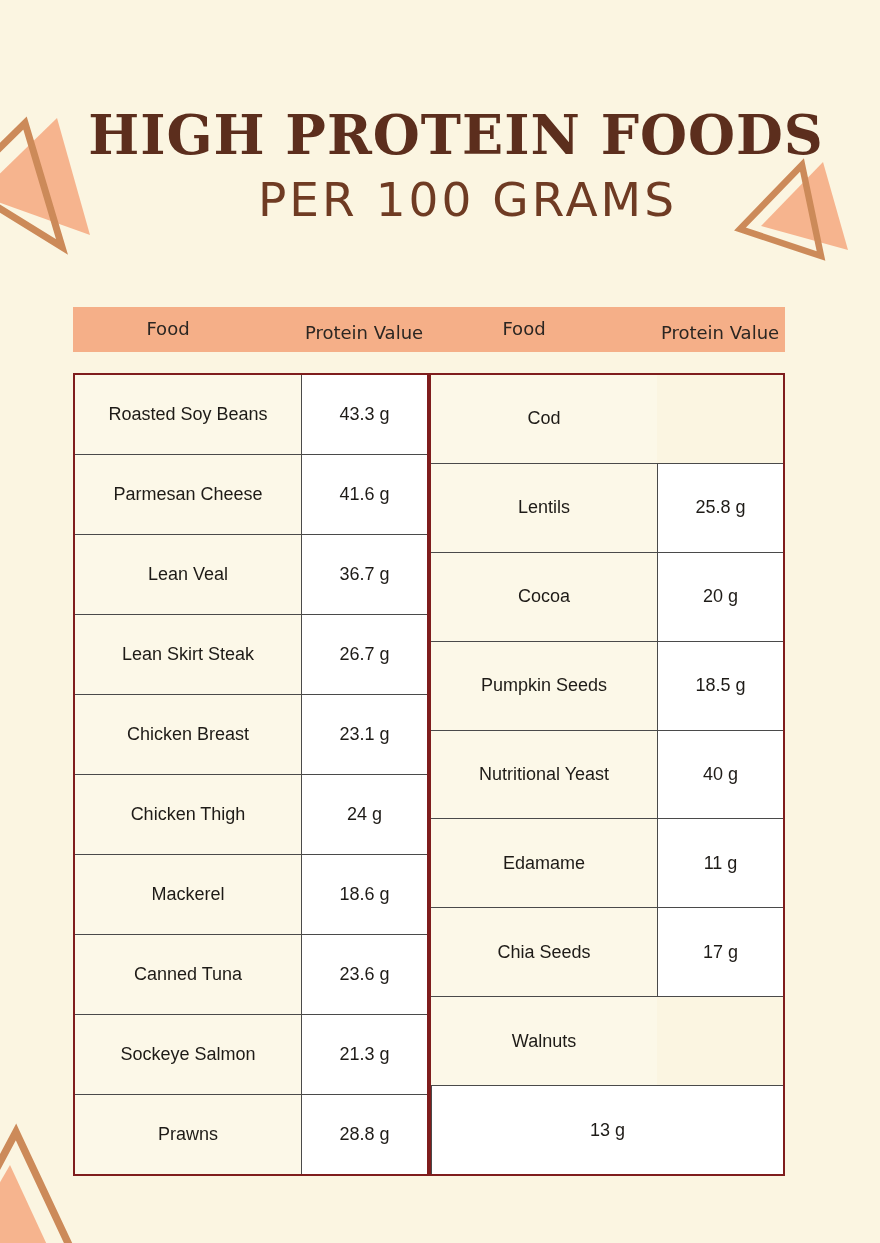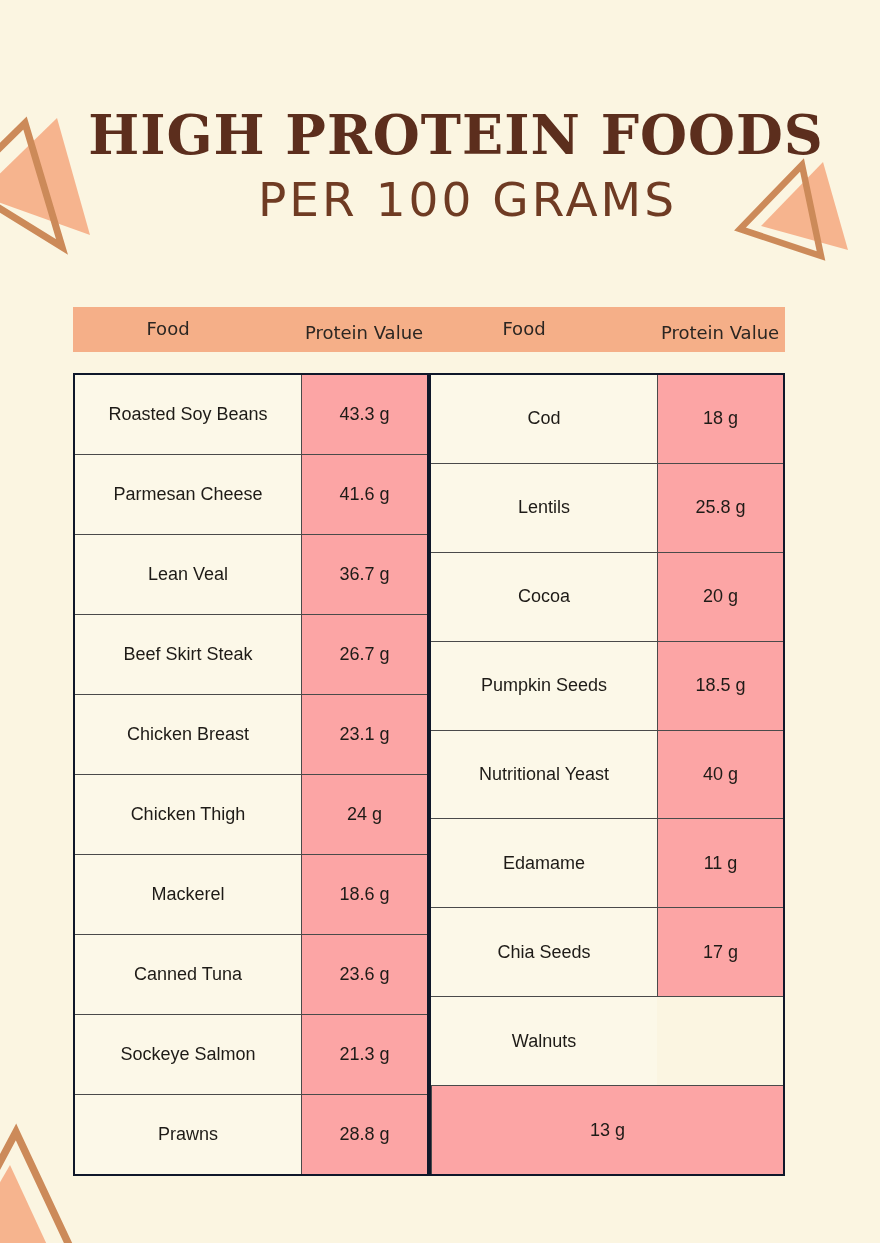--- a/index.html
+++ b/index.html
@@ -58,21 +58,21 @@
     font-family: "DejaVu Sans", sans-serif;
     font-size: 18px;
     color: #2B2622;
   }
   .col-header .hcell.food  { flex: 0 0 226px; transform: translate(-18px, -1px); }
   .col-header .hcell.value { flex: 1; transform: translate(0, 3px); }
 
   .table-body {
     height: 803px;
     box-sizing: border-box;
-    border: 2px solid #0f172a;
+    border: 2px solid #7f1d1d;
     display: flex;
     flex-direction: column;
   }
   .trow {
     flex: 1;
     display: flex;
     border-top: 1.5px solid #4A4A4A;
   }
   .trow:first-child { border-top: none; }
   .cell {
@@ -80,21 +80,21 @@
     font-size: 18px;
     color: #1E1B17;
   }
   .cell.food {
     flex: 0 0 226px;
     background: #FCF8E8;
     box-sizing: border-box;
   }
   .cell.value {
     flex: 1;
-    background: #fca5a5;
+    background: #ffffff;
     border-left: 1.5px solid #4A4A4A;
   }
 </style>
 </head>
 <body>
 
 <svg class="decor tl" width="110" height="160" viewBox="0 0 110 160">
   <polygon points="57,18 90,135 -22,95" fill="#F6B48E"></polygon>
   <polygon points="25,23 62,147 -38,85" fill="none" stroke="#CC8A59" stroke-width="7"></polygon>
 </svg>
@@ -128,21 +128,21 @@
       </div>
       <div class="trow">
         <div class="cell food">Parmesan Cheese</div>
         <div class="cell value">41.6 g</div>
       </div>
       <div class="trow">
         <div class="cell food">Lean Veal</div>
         <div class="cell value">36.7 g</div>
       </div>
       <div class="trow">
-        <div class="cell food">Beef Skirt Steak</div>
+        <div class="cell food">Lean Skirt Steak</div>
         <div class="cell value">26.7 g</div>
       </div>
       <div class="trow">
         <div class="cell food">Chicken Breast</div>
         <div class="cell value">23.1 g</div>
       </div>
       <div class="trow">
         <div class="cell food">Chicken Thigh</div>
         <div class="cell value">24 g</div>
       </div>
@@ -166,21 +166,20 @@
   </div>
 
   <div class="table-col">
     <div class="col-header">
       <div class="hcell food">Food</div>
       <div class="hcell value">Protein Value</div>
     </div>
     <div class="table-body">
       <div class="trow">
         <div class="cell food">Cod</div>
-        <div class="cell value">18 g</div>
       </div>
       <div class="trow">
         <div class="cell food">Lentils</div>
         <div class="cell value">25.8 g</div>
       </div>
       <div class="trow">
         <div class="cell food">Cocoa</div>
         <div class="cell value">20 g</div>
       </div>
       <div class="trow">

